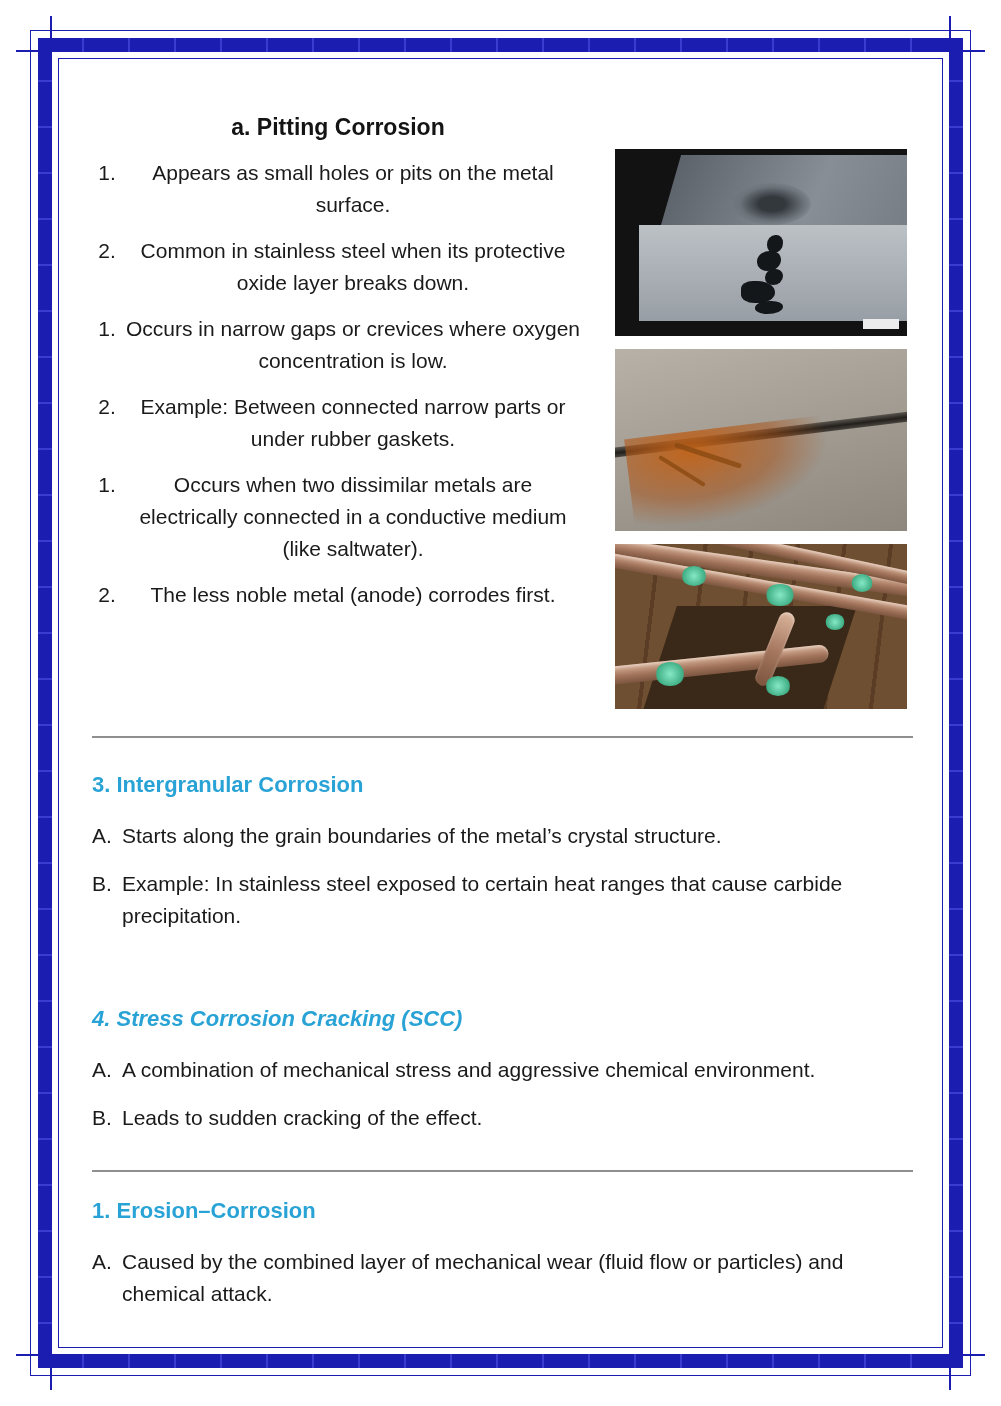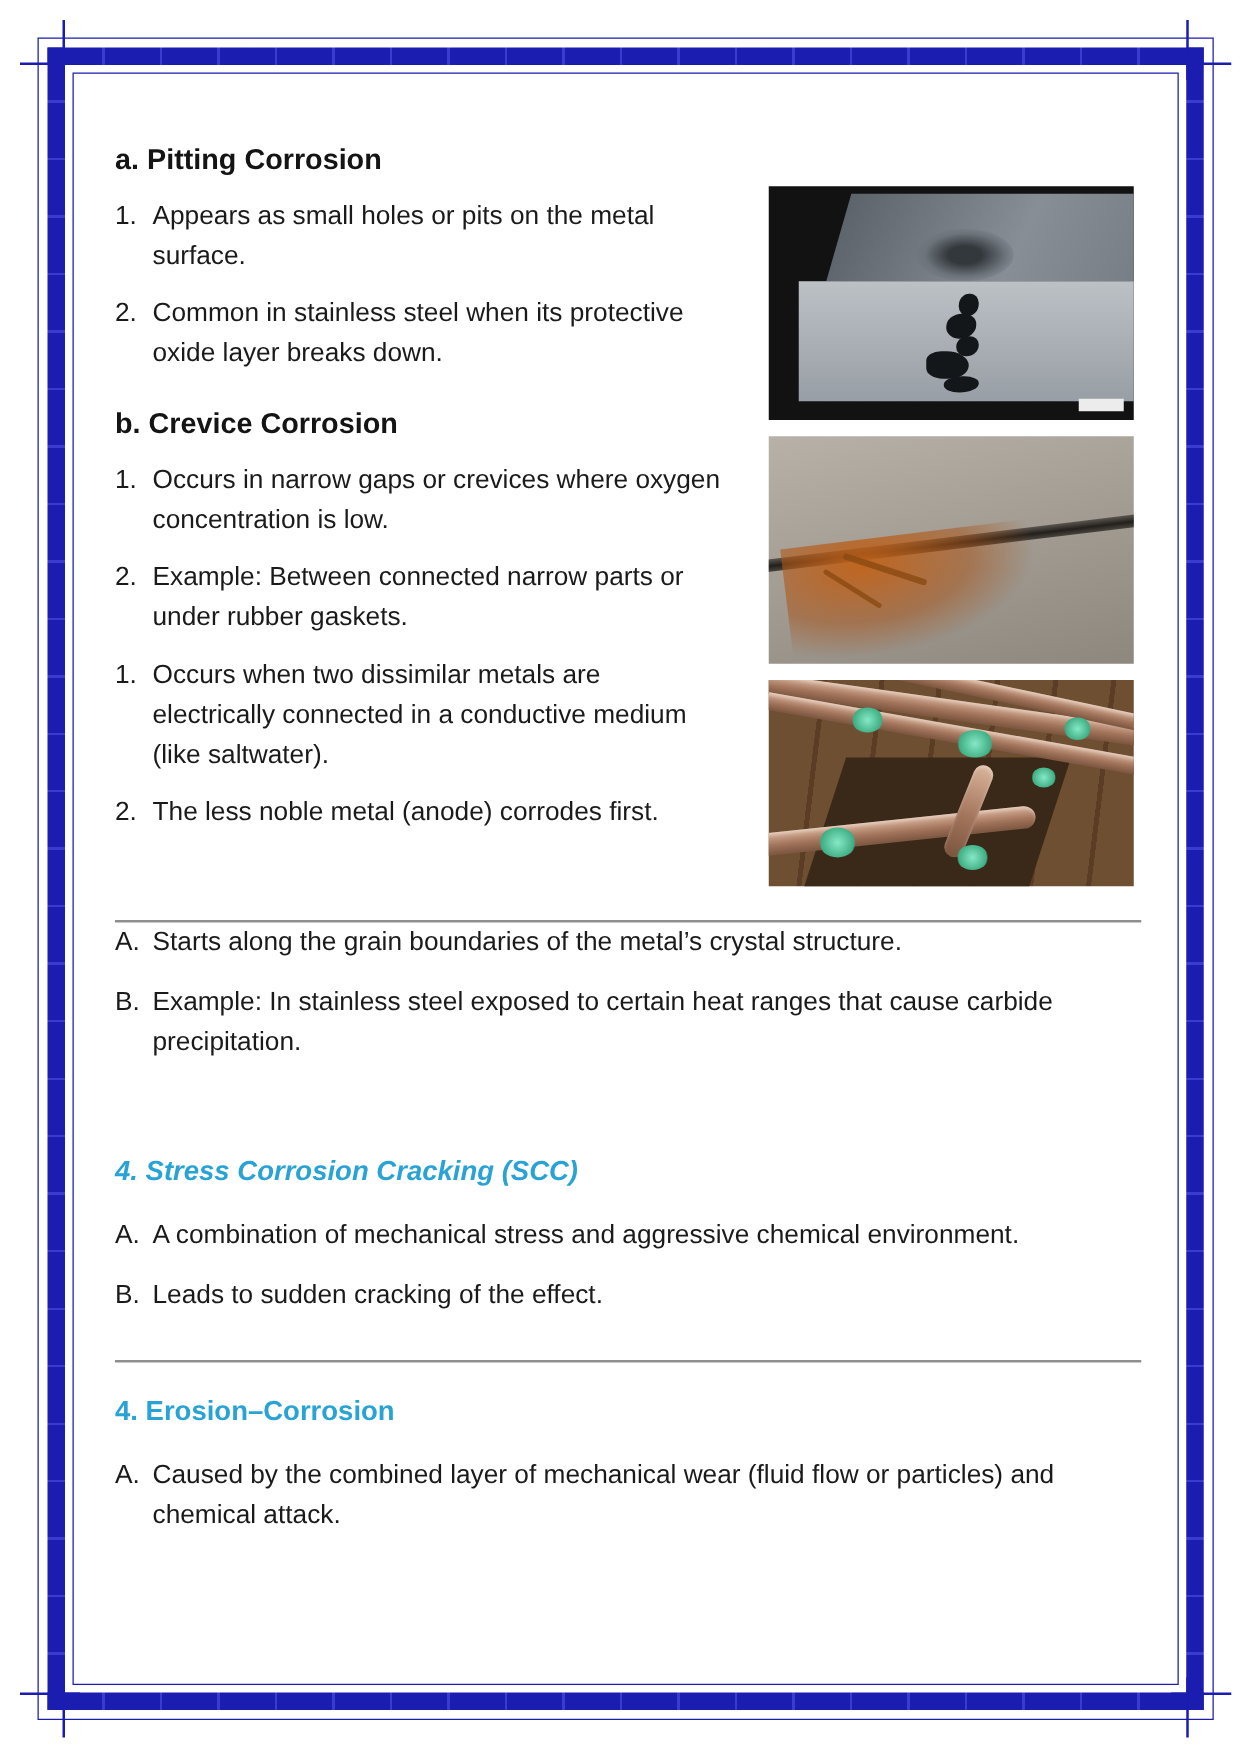--- a/index.html
+++ b/index.html
@@ -19,21 +19,21 @@
   .band-bottom { left:38px; right:38px; bottom:38px; height:14px; }
   .band-left, .band-right { background:repeating-linear-gradient(0deg,#1b1db0 0 44px,#3a3ccf 44px 46px); }
   .band-left  { top:38px; bottom:38px; left:38px;  width:14px; }
   .band-right { top:38px; bottom:38px; right:38px; width:14px; }
   .corner-v { position:absolute; width:2px;  height:48px; background:#1b1db0; }
   .corner-h { position:absolute; height:2px; width:48px;  background:#1b1db0; }
 
   
   .content { position:absolute; left:92px; top:112px; width:821px; }
 
-  .two-col { position:relative; height:600px; }
+  .two-col { position:relative; height:600px;text-align:center; }
   .left-col { width:492px; }
 
   .sec-heading-top { font-size:23px; font-weight:bold; color:#141414; margin:26px 0 16px; }
   .sec-heading-top.first { margin-top:2px; }
 
   .item { display:flex; font-size:21px; line-height:32px; color:#1a1a1a; margin:0 0 14px; }
   .item .marker { flex:none; width:30px; }
   .item .txt { flex:1; }
 
   .divider { border:none; border-top:2px solid #8f8f8f; margin:22px 0 0; width:100%; }
@@ -137,21 +137,20 @@
         <div class="sec-heading-top first">a. Pitting Corrosion</div>
         <div class="item">
           <span class="marker">1.</span>
           <span class="txt">Appears as small holes or pits on the metal surface.</span>
         </div>
         <div class="item">
           <span class="marker">2.</span>
           <span class="txt">Common in stainless steel when its protective oxide layer breaks down.</span>
         </div>
 
-        <div class="sec-heading-top">b. Crevice Corrosion</div>
         <div class="item">
           <span class="marker">1.</span>
           <span class="txt">Occurs in narrow gaps or crevices where oxygen concentration is low.</span>
         </div>
         <div class="item">
           <span class="marker">2.</span>
           <span class="txt">Example: Between connected narrow parts or under rubber gaskets.</span>
         </div>
 
         <div class="item">
@@ -195,20 +194,21 @@
         <div class="patina pa3"></div>
         <div class="patina pa4"></div>
         <div class="patina pa5"></div>
         <div class="patina pa6"></div>
       </div>
     </div>
 
     <hr class="divider">
 
     <div class="sec-bottom">
+      <div class="sec-heading-blue mt3">3. Intergranular Corrosion</div>
       <div class="bitem">
         <span class="marker">A.</span>
         <span class="txt">Starts along the grain boundaries of the metal’s crystal structure.</span>
       </div>
       <div class="bitem">
         <span class="marker">B.</span>
         <span class="txt">Example: In stainless steel exposed to certain heat ranges that cause carbide precipitation.</span>
       </div>
     </div>
 
@@ -220,21 +220,21 @@
       </div>
       <div class="bitem">
         <span class="marker">B.</span>
         <span class="txt">Leads to sudden cracking of the effect.</span>
       </div>
     </div>
 
     <hr class="divider2">
 
     <div class="sec-bottom">
-      <div class="sec-heading-blue mt5">4. Erosion–Corrosion</div>
+      <div class="sec-heading-blue mt5">1. Erosion–Corrosion</div>
       <div class="bitem">
         <span class="marker">A.</span>
         <span class="txt">Caused by the combined layer of mechanical wear (fluid flow or particles) and chemical attack.</span>
       </div>
     </div>
 
   </div>
 
 
 </div>

